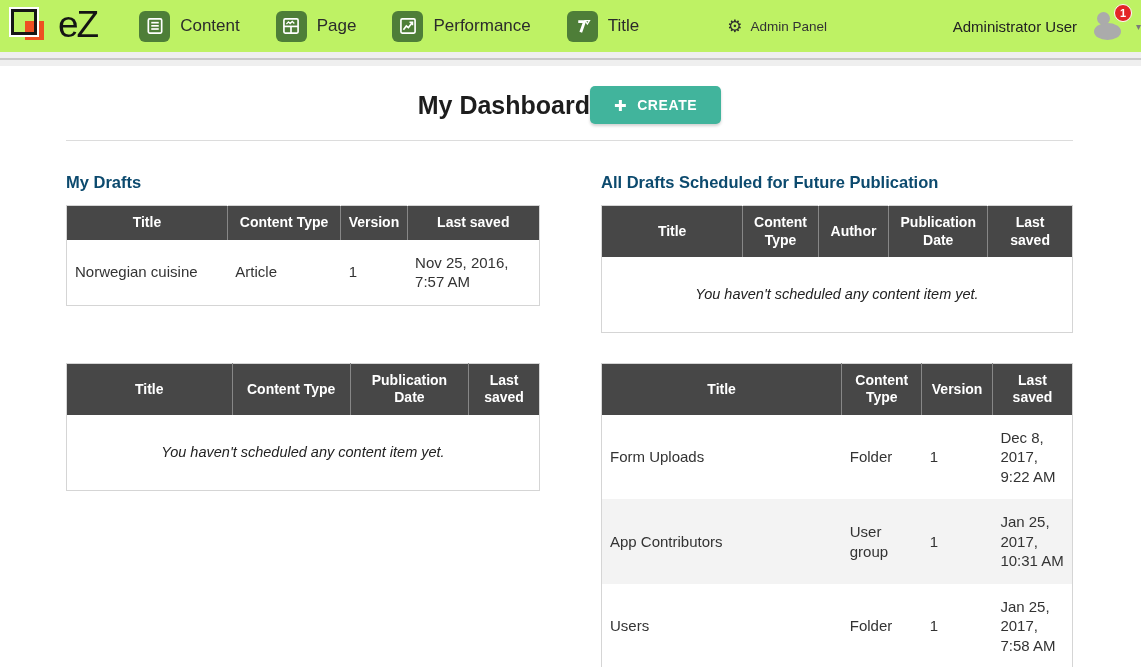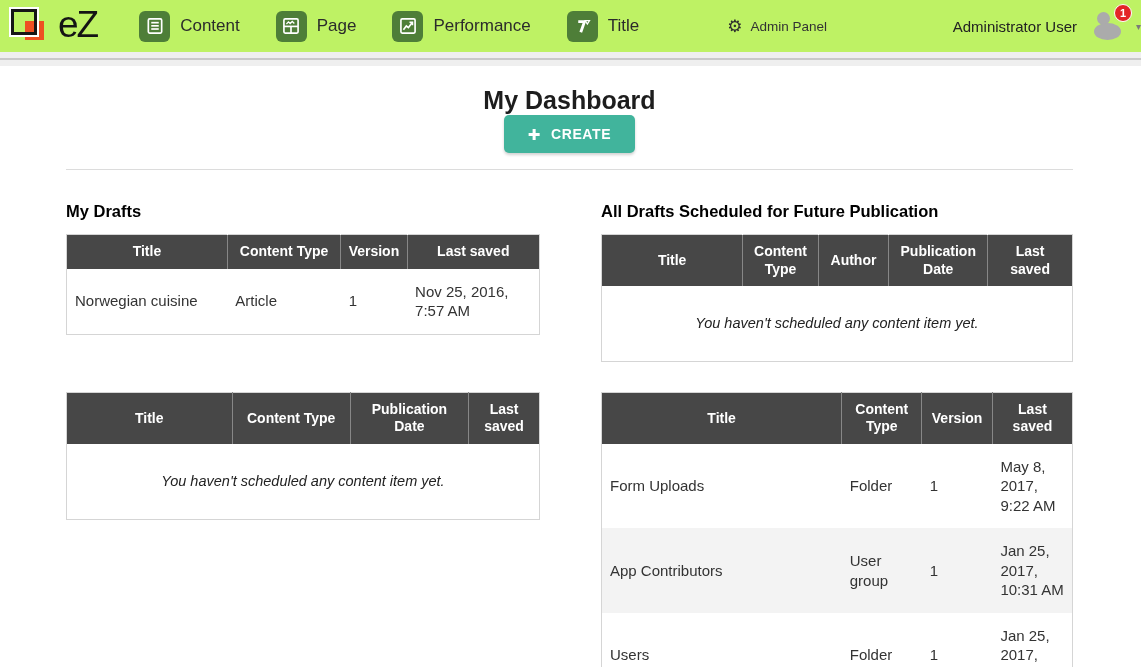--- a/index.html
+++ b/index.html
@@ -32,30 +32,30 @@
     display:flex; align-items:center; justify-content:center; }
   .caret { margin-left:9px; font-size:10px; color:#7a7a7a; cursor:pointer; }
 
   
   .divider { height:14px; background:#efefef; position:relative; }
   .divider::after { content:""; position:absolute; left:0; right:0; top:6px; height:2px; background:#c9c9c9; }
 
   
   .content { padding:20px 68px 0 66px; background:#fff; }
   .page-header { display:flex; justify-content:center; align-items:center;
-    border-bottom:1px solid #dcdcdc; padding-bottom:16px;flex-direction:column; }
+    border-bottom:1px solid #dcdcdc; padding-bottom:16px; }
   h1 { font-size:25px; font-weight:bold; color:#1d1d1d; }
   .create-btn { display:flex; align-items:center; gap:10px; background:#41b49c; color:#fff; border:none;
     border-radius:5px; padding:11px 24px; font-size:14px; font-weight:bold; letter-spacing:.6px;
     box-shadow:0 2px 3px rgba(0,0,0,.18); cursor:pointer; font-family:inherit; }
   .plus { font-size:15px; line-height:1; }
 
   .grid { display:grid; grid-template-columns:474px 472px; column-gap:61px; row-gap:30px;
     margin-top:32px; align-items:start; }
-  h2 { font-size:16.5px; font-weight:bold; color:#000000; margin-bottom:13px; }
+  h2 { font-size:16.5px; font-weight:bold; color:#0c4a6e; margin-bottom:13px; }
 
   
   .tbl { width:100%; border-collapse:collapse; table-layout:fixed; border:1px solid #d5d5d5; background:#fff; }
   .tbl th { background:#474747; color:#fff; font-size:14px; font-weight:bold; text-align:center;
     padding:8px 6px; border-right:1px solid rgba(255,255,255,.35); line-height:1.25; vertical-align:middle; }
   .tbl th:last-child { border-right:none; }
   .tbl td { font-size:15px; color:#333; padding:13px 8px; line-height:1.3; vertical-align:middle; overflow-wrap:break-word; }
   .tbl tbody tr:nth-child(even) { background:#f3f3f3; }
   .tbl .empty-msg { text-align:center; font-style:italic; font-size:14.5px; color:#222; padding:28px 8px; }
 
@@ -224,21 +224,21 @@
               <th>Content Type</th>
               <th>Version</th>
               <th>Last saved</th>
             </tr>
           </thead>
           <tbody>
             <tr>
               <td>Form Uploads</td>
               <td>Folder</td>
               <td>1</td>
-              <td>May 8, 2017, 9:22 AM</td>
+              <td>Dec 8, 2017, 9:22 AM</td>
             </tr>
             <tr>
               <td>App Contributors</td>
               <td>User group</td>
               <td>1</td>
               <td>Jan 25, 2017, 10:31 AM</td>
             </tr>
             <tr>
               <td>Users</td>
               <td>Folder</td>

